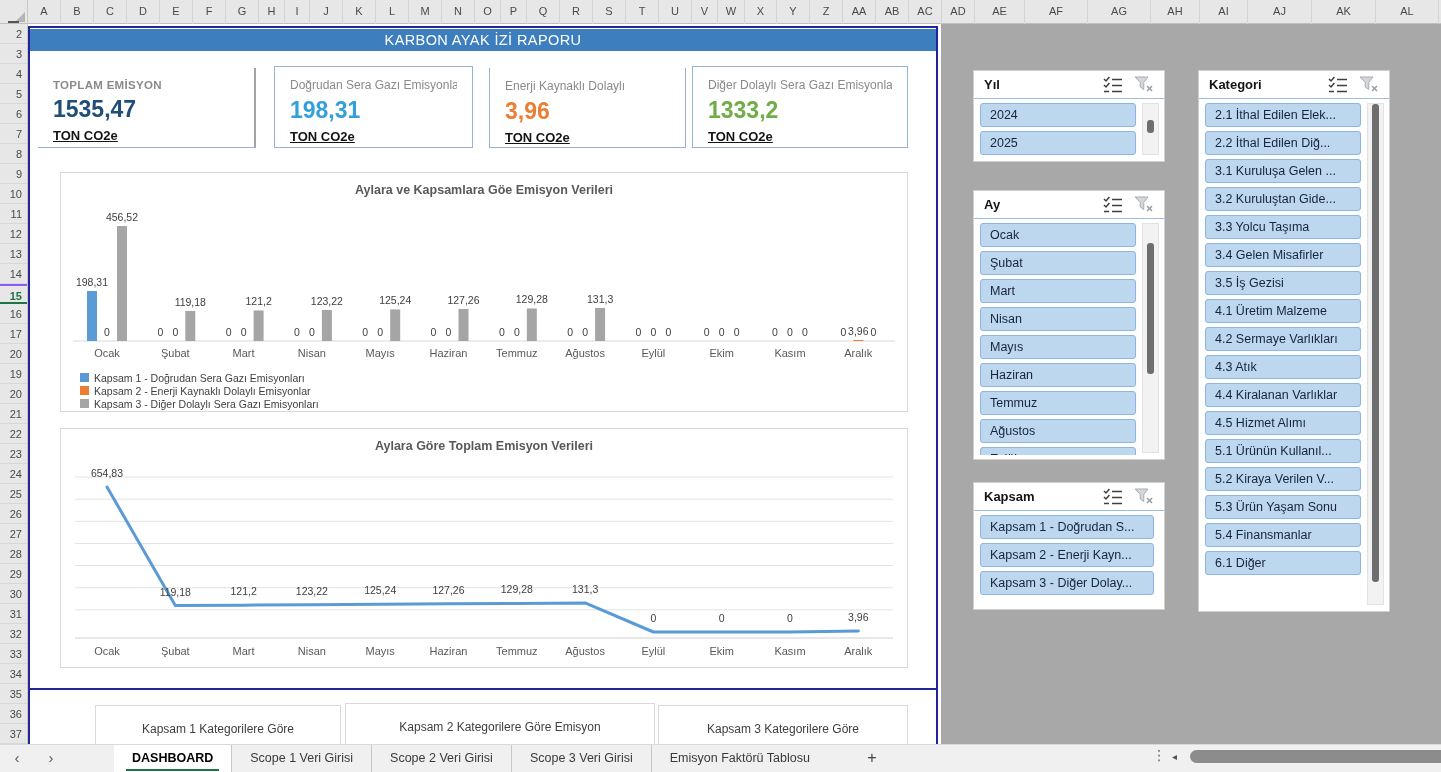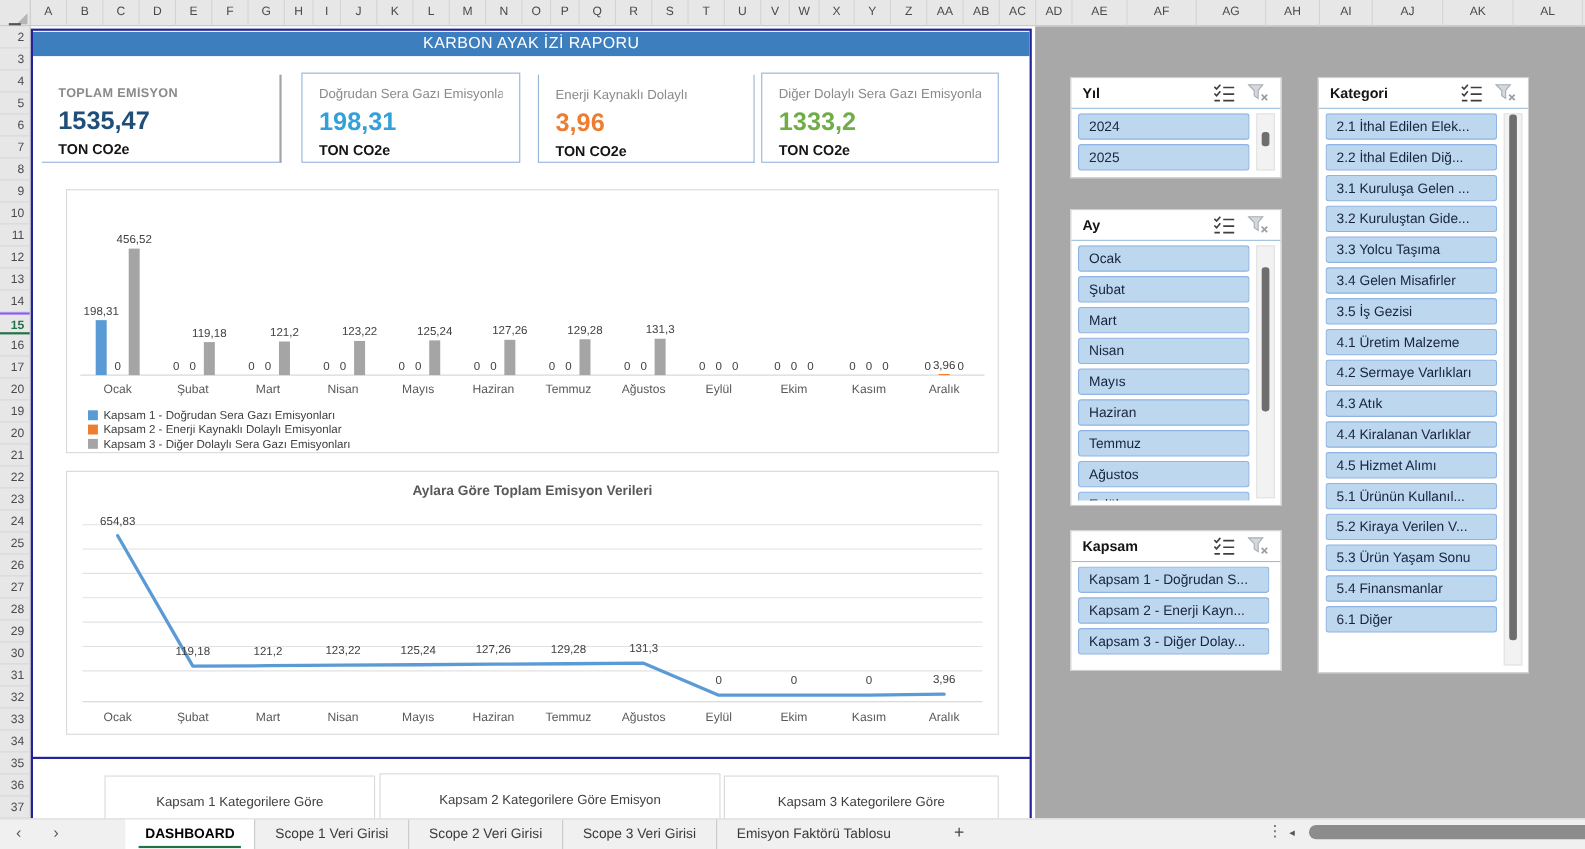--- a/index.html
+++ b/index.html
@@ -30,21 +30,21 @@
   .rail { position:absolute; top:690px; width:2px; height:54px; background:#24249A; }
 
   #titlebar { position:absolute; left:30px; top:29px; width:906px; height:22px; background:#3D7EBF;
               color:#FFFFFF; font-size:14.5px; text-align:center; line-height:22px; letter-spacing:.4px; }
 
   
   .kpi { position:absolute; background:#fff; }
   .kpi .kpi-label { margin:11px 15px 0; font-size:12px; color:#8A8A8A; white-space:nowrap; overflow:hidden; }
   .kpi.first .kpi-label { font-weight:bold; font-size:11.5px; letter-spacing:.3px; }
   .kpi .kpi-value { margin:5px 15px 0; font-size:23px; font-weight:bold; }
-  .kpi .kpi-unit  { margin:5px 15px 0; font-size:13px; font-weight:bold; color:#141414; }
+  .kpi .kpi-unit  { margin:5px 15px 0; font-size:13px; font-weight:bold; color:#141414;text-decoration:underline; }
   #kpi1 { left:38px;  top:68px; width:218px; height:80px; border-right:2px solid #a3a3a3; border-bottom:1px solid #95B3D7; }
   #kpi2 { left:274px; top:66px; width:199px; height:82px; border:1px solid #95B3D7; }
   #kpi3 { left:489px; top:68px; width:197px; height:80px; border:1px solid #95B3D7; border-top:none; }
   #kpi4 { left:692px; top:66px; width:216px; height:82px; border:1px solid #95B3D7; }
 
   
   .chartbox { position:absolute; left:60px; width:848px; height:240px; background:#fff;
               border:1px solid #D9D9D9; }
   #barchart  { top:172px; }
   #linechart { top:428px; }
@@ -209,20 +209,21 @@
     <div class="kpi-value" style="color: rgb(237, 125, 49);">3,96</div>
     <div class="kpi-unit">TON CO2e</div>
   </div>
   <div class="kpi" id="kpi4">
     <div class="kpi-label">Diğer Dolaylı Sera Gazı Emisyonları</div>
     <div class="kpi-value" style="color: rgb(112, 173, 71);">1333,2</div>
     <div class="kpi-unit">TON CO2e</div>
   </div>
 
   <div class="chartbox" id="barchart">
+    <div class="chart-title">Aylara ve Kapsamlara Göe Emisyon Verileri</div>
     <div class="legend">
       <div class="legend-row">
         <span class="legend-swatch" style="background: rgb(91, 155, 213);"></span>
         <span class="legend-label">Kapsam 1 - Doğrudan Sera Gazı Emisyonları</span>
       </div>
       <div class="legend-row">
         <span class="legend-swatch" style="background: rgb(237, 125, 49);"></span>
         <span class="legend-label">Kapsam 2 - Enerji Kaynaklı Dolaylı Emisyonlar</span>
       </div>
       <div class="legend-row">

